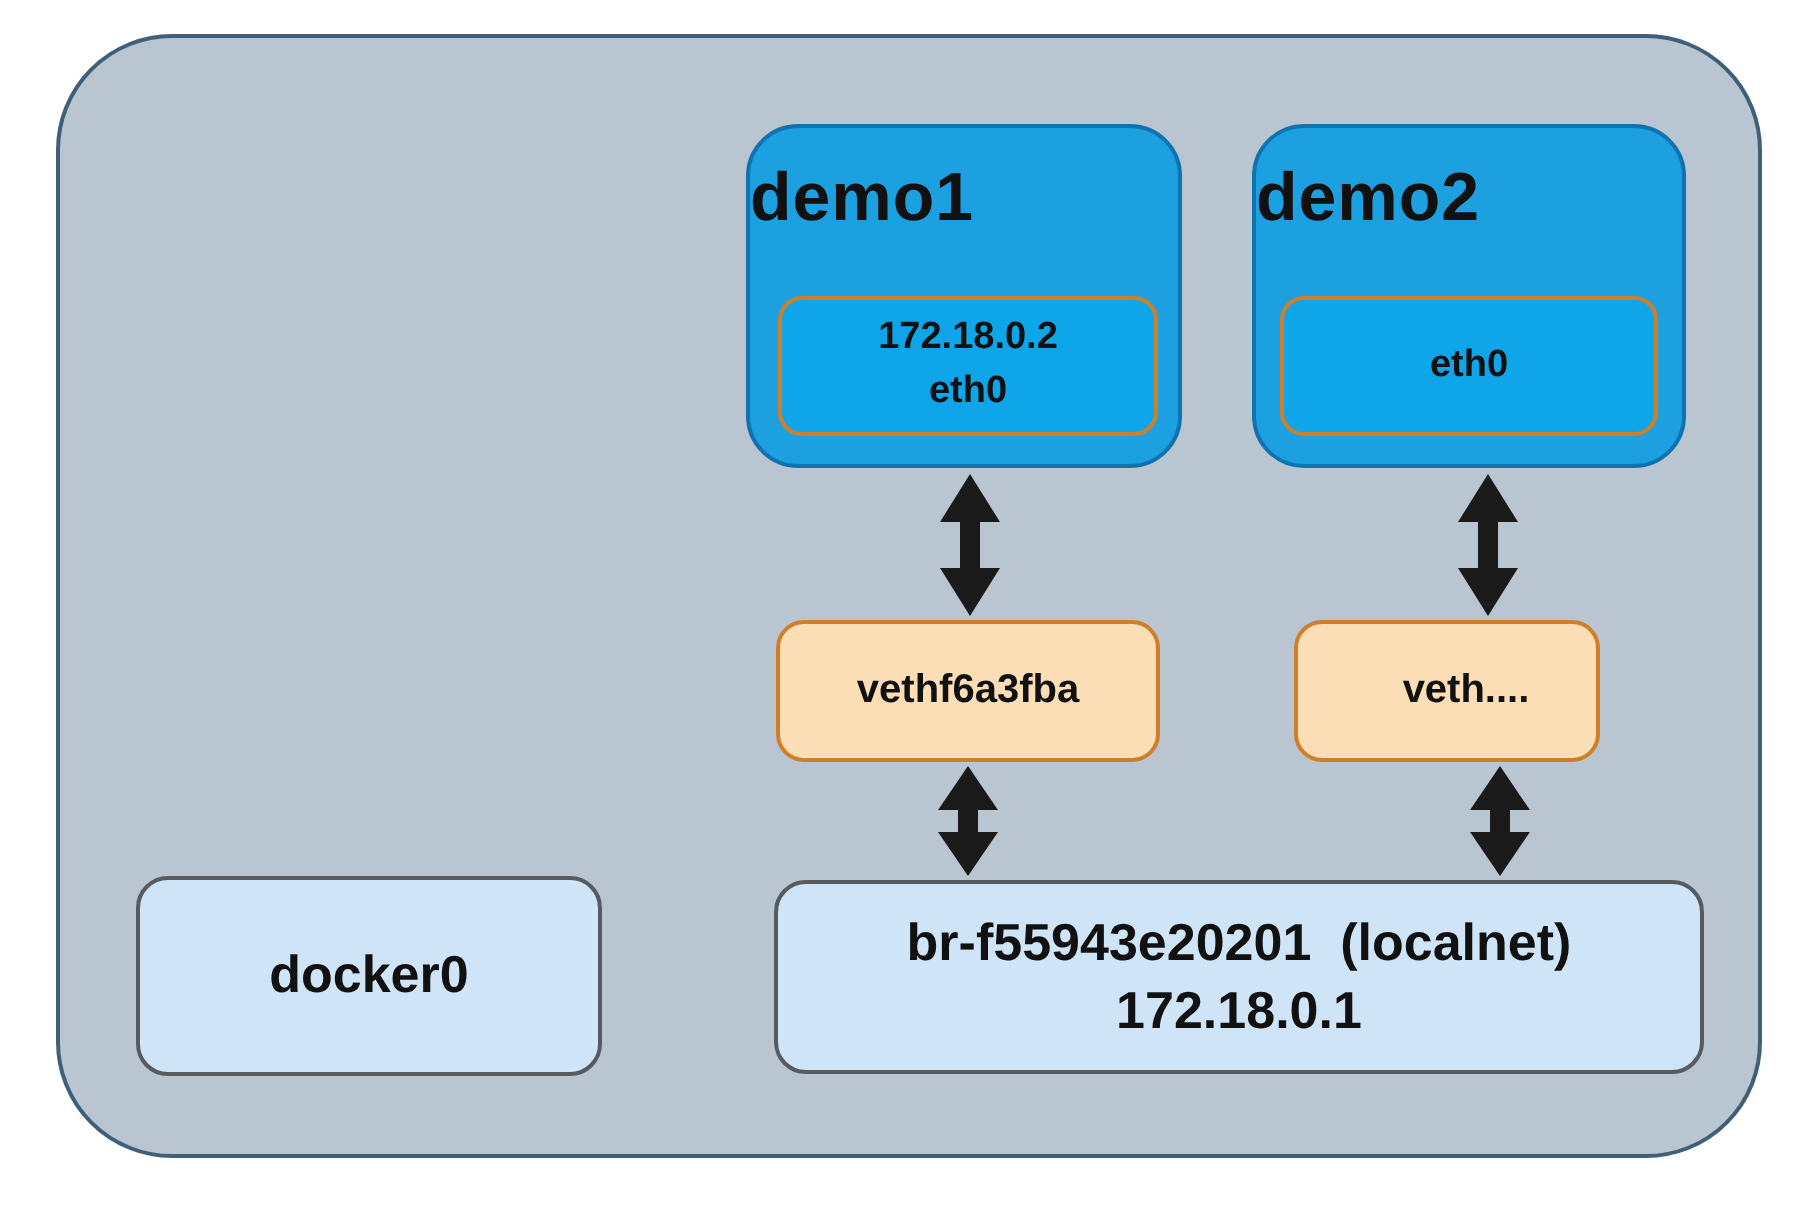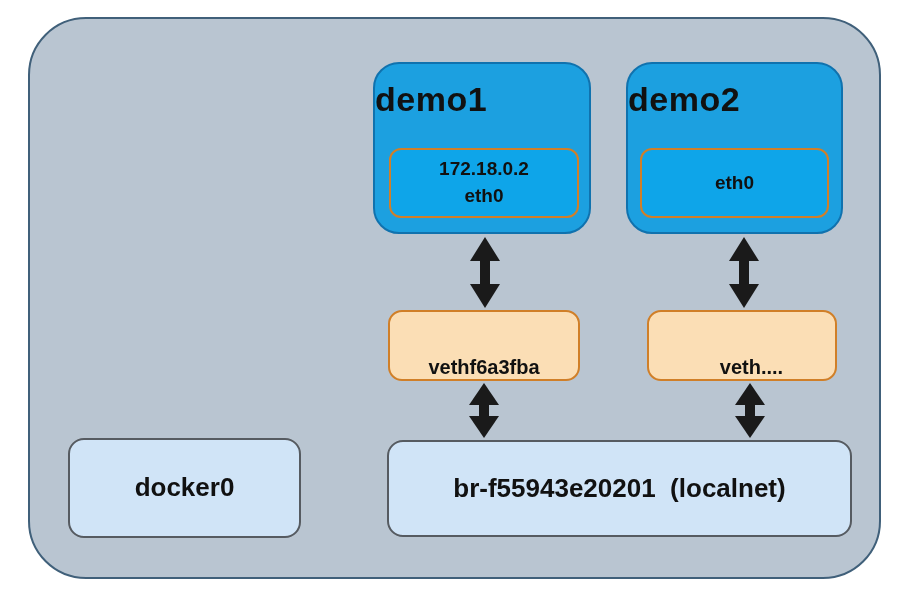--- a/index.html
+++ b/index.html
@@ -48,26 +48,26 @@
     text-align: center;
   }
   .iface-box.e1 { left: 389px; width: 190px; }
   .iface-box.e2 { left: 640px; width: 189px; }
 
   .veth-box {
     background: #fbdeb5;
     border: 2px solid #d07f28;
     border-radius: 14px;
     top: 310px; height: 71px;
-    display: flex; align-items: flex-end; justify-content: center;
+    display: flex; align-items: center; justify-content: center;
     font-size: 20px;
     text-align: center;
   }
   .veth-box.v1 { left: 388px; width: 192px; }
-  .veth-box.v2 { left: 647px; width: 190px; padding-left: 19px; }
+  .veth-box.v2 { left: 647px; width: 153px; padding-left: 19px; }
 
   .blue-box {
     background: #d0e4f7;
     border: 2px solid #565b61;
     border-radius: 16px;
     display: flex; flex-direction: column;
     align-items: center; justify-content: center;
     text-align: center;
     font-size: 26px; line-height: 1.3;
   }
@@ -105,20 +105,21 @@
 
   <div class="abs veth-box v1">
     <span>vethf6a3fba</span>
   </div>
   <div class="abs veth-box v2">
     <span>veth....</span>
   </div>
 
   <div class="abs blue-box bridge">
     <div class="bridge-line1">br-f55943e20201  (localnet)</div>
+    <div>172.18.0.1</div>
   </div>
 
   <div class="abs blue-box docker0">
     <span>docker0</span>
   </div>
 
   <svg class="abs arrow a1" width="36" height="71" viewBox="0 0 36 71">
     <polygon points="18,0 33,24 3,24" fill="#1a1a1a"></polygon>
     <polygon points="18,71 33,47 3,47" fill="#1a1a1a"></polygon>
     <rect x="13" y="20" width="10" height="31" fill="#1a1a1a"></rect>

